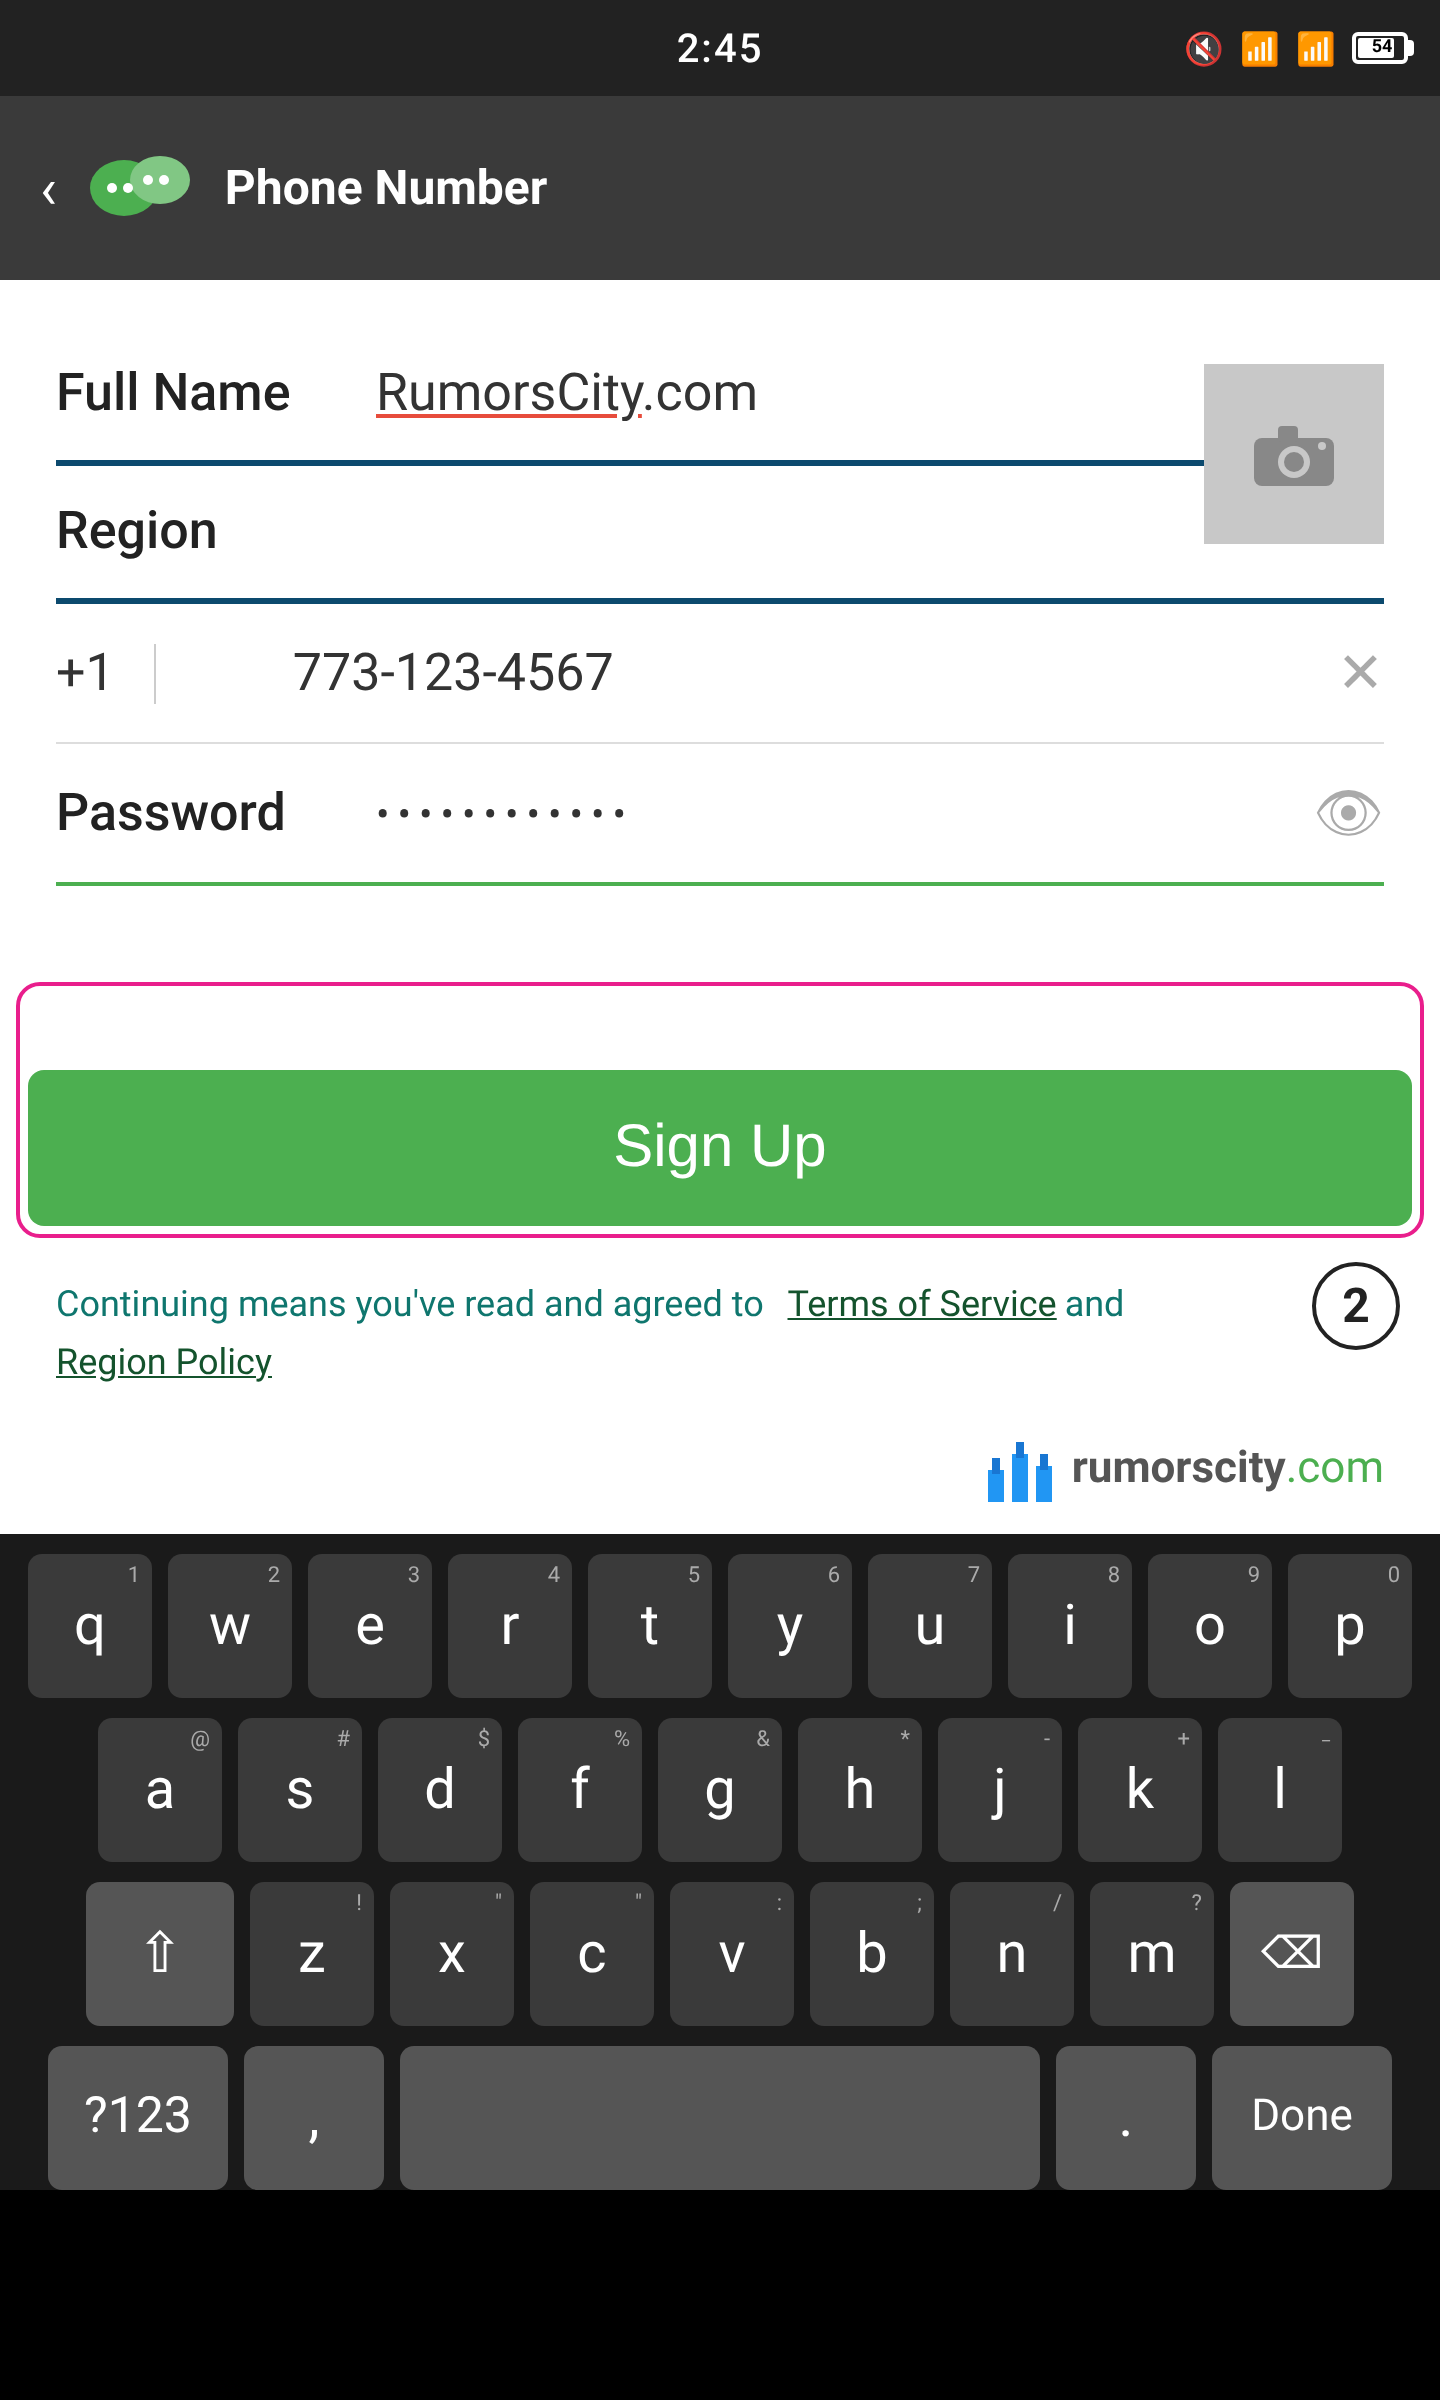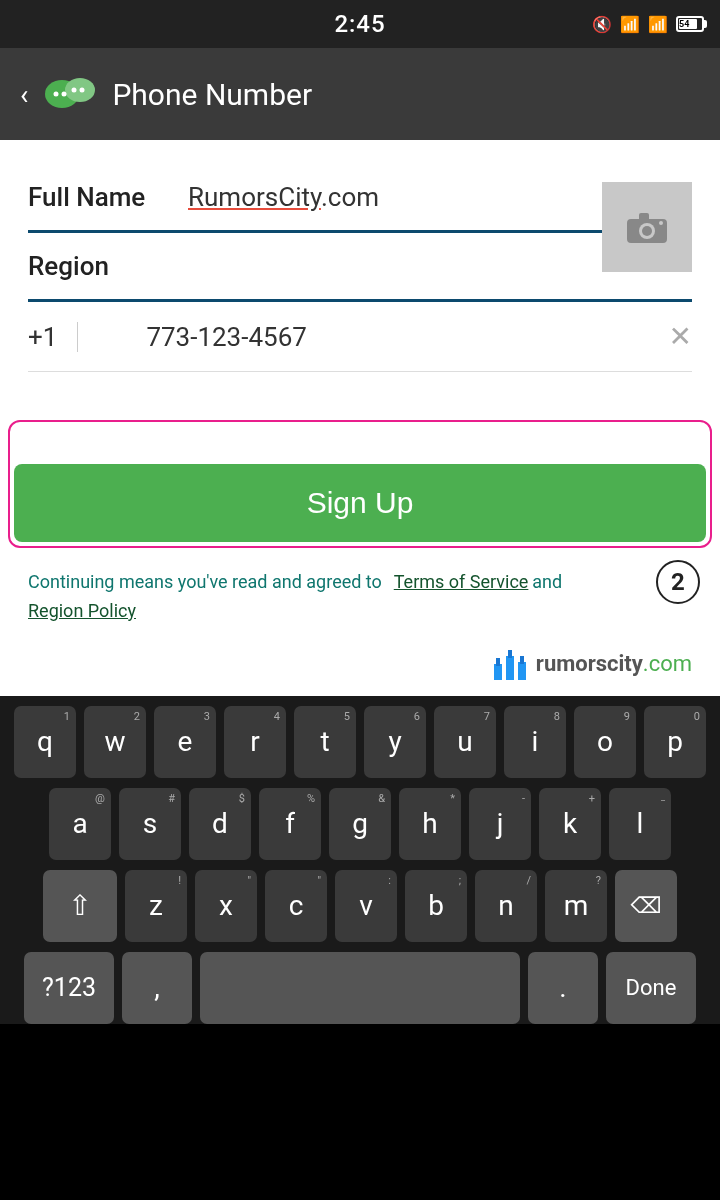--- a/index.html
+++ b/index.html
@@ -16,21 +16,21 @@
       width: 720px;
       height: 48px;
       background: #222;
       display: flex;
       align-items: center;
       justify-content: center;
       position: relative;
     }
     .status-bar-time {
       color: #fff;
-      font-size: 24px;
+      font-size: 20px;
       font-weight: 500;
       letter-spacing: 1px;
     }
     .status-bar-right {
       position: absolute;
       right: 16px;
       display: flex;
       align-items: center;
       gap: 8px;
     }
@@ -64,21 +64,21 @@
       height: 100%;
       background: #fff;
       border-radius: 1px;
     }
     .battery-text {
       position: absolute;
       color: #000;
       font-size: 9px;
       font-weight: bold;
       width: 100%;
-      text-align: left;
+      text-align: center;
     }
 
     
     .app-header {
       width: 720px;
       height: 92px;
       background: #3a3a3a;
       display: flex;
       align-items: center;
       padding: 0 20px;
@@ -88,22 +88,22 @@
       color: #fff;
       font-size: 28px;
       cursor: pointer;
     }
     .wechat-logo {
       width: 52px;
       height: 52px;
     }
     .header-title {
       color: #fff;
-      font-size: 30px;
-      font-weight: 400;
+      font-size: 24px;
+      font-weight: 700;
     }
 
     
     .form-area {
       background: #fff;
       padding: 24px 28px;
       position: relative;
     }
 
     
@@ -402,20 +402,25 @@
   <div class="form-row">
     <span class="form-label">Region</span>
   </div>
 
   <div class="phone-row">
     <span class="country-code">+1</span>
     <span class="phone-number">773-123-4567</span>
     <span class="clear-icon">✕</span>
   </div>
 
+  <div class="password-row">
+    <span class="form-label">Password</span>
+    <span class="password-dots">••••••••••••</span>
+    <span class="eye-icon">👁</span>
+  </div>
 </div>
 
 <div class="signup-container">
   <div class="signup-button-wrapper">
     <button class="signup-button">Sign Up</button>
   </div>
 </div>
 
 <div class="terms-area">
   <div style="flex:1; line-height:1.6;">

